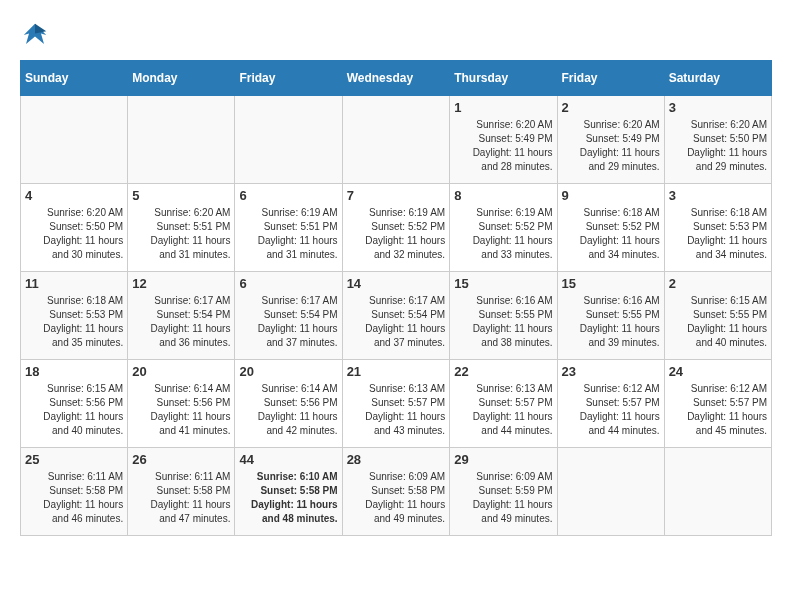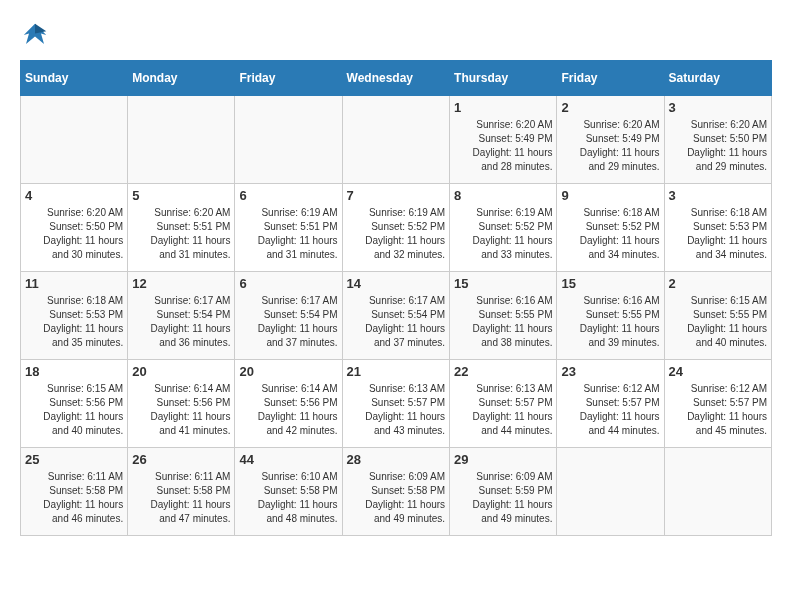--- a/index.html
+++ b/index.html
@@ -310,21 +310,21 @@
         </td>
         <td>
           <div class="day-number">26</div>
           <div class="day-info" style="white-space: pre-line;">Sunrise: 6:11 AM
 Sunset: 5:58 PM
 Daylight: 11 hours
 and 47 minutes.</div>
         </td>
         <td>
           <div class="day-number">44</div>
-          <div class="day-info" style="white-space: pre-line;">Sunrise: 6:10 AM
+          <div class="day-info" style="white-space: pre-line; font-weight: bold;">Sunrise: 6:10 AM
 Sunset: 5:58 PM
 Daylight: 11 hours
 and 48 minutes.</div>
         </td>
         <td>
           <div class="day-number">28</div>
           <div class="day-info" style="white-space: pre-line;">Sunrise: 6:09 AM
 Sunset: 5:58 PM
 Daylight: 11 hours
 and 49 minutes.</div>

